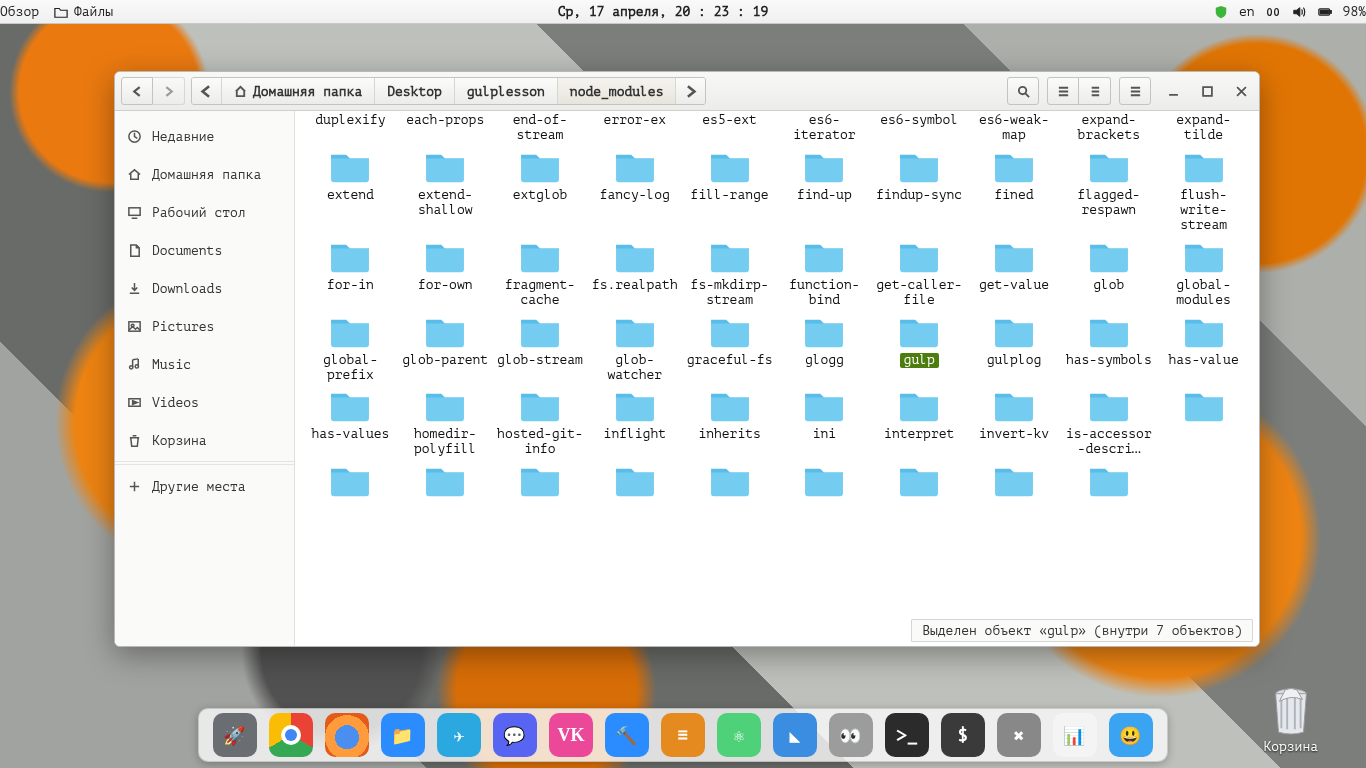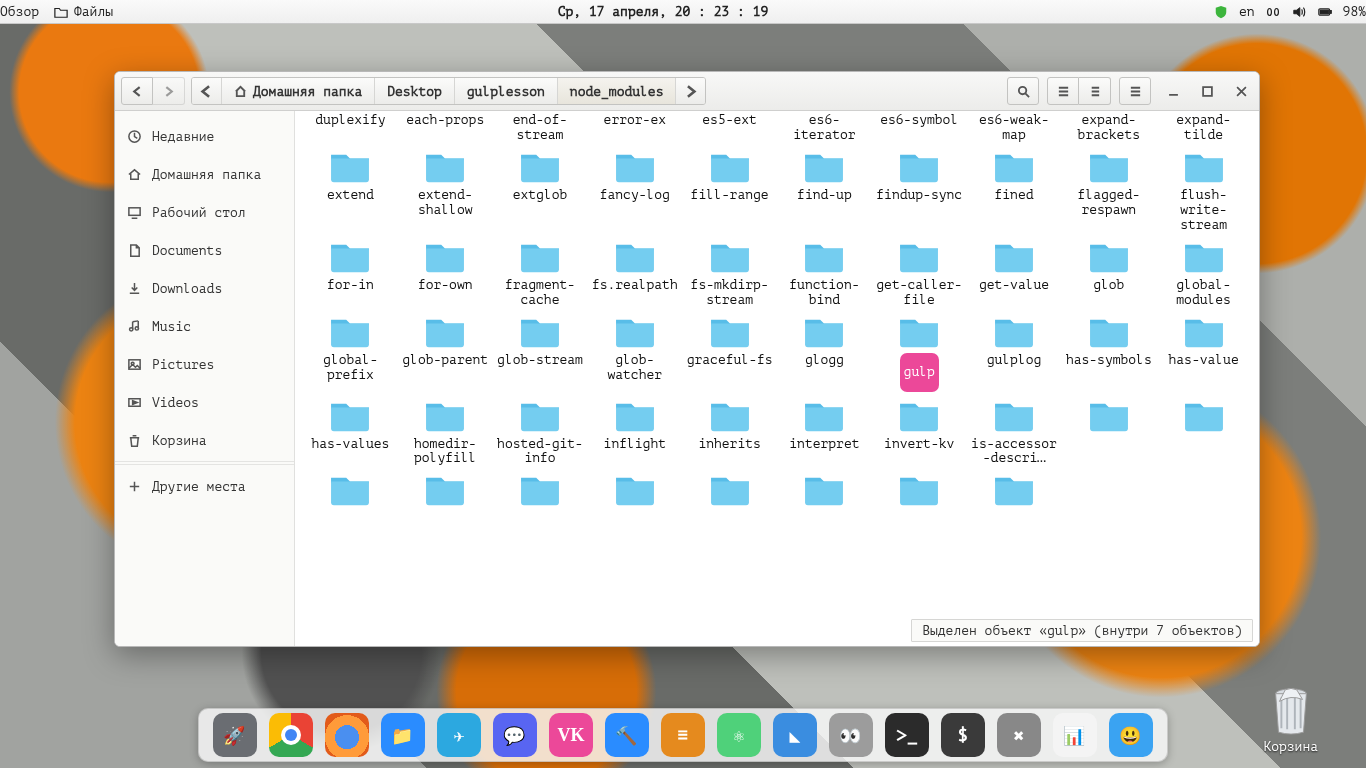--- a/index.html
+++ b/index.html
@@ -43,21 +43,21 @@
 #sidebar{width:180px;border-right:1px solid #e0e0de;background:#fafaf8;padding-top:6px;}
 .sb-item{height:38px;display:flex;align-items:center;gap:10px;padding:0 12px;color:#333;}
 .sb-item svg{width:15px;height:15px;stroke:#555;fill:none;stroke-width:1.6;}
 .sb-sep{height:1px;background:#e4e4e2;margin:2px 0;}
 #content{flex:1;position:relative;overflow:hidden;background:#fff;}
 #grid{position:absolute;inset:0;display:grid;grid-template-columns:repeat(10,1fr);gap:2px 0;padding:0 8px 10px 8px;align-content:start;overflow:hidden;}
 .folder{display:flex;flex-direction:column;align-items:center;padding:2px 2px;}
 .ficon{width:48px;height:36px;margin-bottom:3px;}
 .ficon svg{width:100%;height:100%;}
 .fname{text-align:center;font-size:13px;line-height:1.15;max-width:88px;word-break:break-word;color:#111;}
-.folder.selected .fname{background:#ec4899;color:#fff;border-radius:7px;padding:12px 4px;}
+.folder.selected .fname{background:#4d7c0f;color:#fff;border-radius:2px;padding:0 4px;}
 #statusbar{position:absolute;right:6px;bottom:4px;background:#fafaf8;border:1px solid #d6d6d4;border-radius:1px;padding:3px 10px;color:#333;font-size:13px;}
 #dock{position:absolute;left:50%;transform:translateX(-50%);bottom:6px;height:54px;padding:4px 14px;background:rgba(248,248,248,.82);border:1px solid rgba(0,0,0,.15);border-radius:10px;display:flex;align-items:center;gap:12px;box-shadow:0 2px 8px rgba(0,0,0,.25);}
 .dicon{width:44px;height:44px;border-radius:10px;display:flex;align-items:center;justify-content:center;color:#fff;font-size:18px;font-weight:bold;}
 #trash{position:absolute;right:48px;bottom:14px;display:flex;flex-direction:column;align-items:center;gap:3px;color:#fff;text-shadow:0 1px 2px rgba(0,0,0,.8);}
 #trash .can{width:48px;height:50px;}
 #trash .can svg{width:100%;height:100%;}
 </style>
 </head>
 <body>
 
@@ -211,37 +211,37 @@
           <span>Documents</span>
         </div>
         <div class="sb-item">
           <svg viewBox="0 0 16 16">
             <path d="M8 2v8M5 7l3 3 3-3M3 13h10"></path>
           </svg>
           <span>Downloads</span>
         </div>
         <div class="sb-item">
           <svg viewBox="0 0 16 16">
+            <rect x="2" y="3" width="12" height="10"></rect>
+            <circle cx="6" cy="7" r="1.5"></circle>
+            <path d="M2 12l4-4 3 3 2-2 3 3"></path>
+          </svg>
+          <span>Pictures</span>
+        </div>
+        <div class="sb-item">
+          <svg viewBox="0 0 16 16">
             <path d="M6 3v8M12 2v8"></path>
             <circle cx="4.5" cy="11" r="1.8"></circle>
             <circle cx="10.5" cy="10" r="1.8"></circle>
             <path d="M6 3l6-1"></path>
           </svg>
           <span>Music</span>
         </div>
         <div class="sb-item">
           <svg viewBox="0 0 16 16">
-            <rect x="2" y="3" width="12" height="10"></rect>
-            <circle cx="6" cy="7" r="1.5"></circle>
-            <path d="M2 12l4-4 3 3 2-2 3 3"></path>
-          </svg>
-          <span>Pictures</span>
-        </div>
-        <div class="sb-item">
-          <svg viewBox="0 0 16 16">
             <rect x="2" y="4" width="12" height="8"></rect>
             <path d="M6 6l5 2-5 2z" fill="#555"></path>
           </svg>
           <span>Videos</span>
         </div>
         <div class="sb-item">
           <svg viewBox="0 0 16 16">
             <path d="M4 5h8l-1 9H5zM3 5h10M6 3h4"></path>
           </svg>
           <span>Корзина</span>
@@ -489,20 +489,26 @@
             <div class="ficon"><svg viewBox="0 0 48 38">
                 <use href="#folder-shape"></use>
               </svg></div>
             <div class="fname">inflight</div>
           </div>
           <div class="folder row4">
             <div class="ficon"><svg viewBox="0 0 48 38">
                 <use href="#folder-shape"></use>
               </svg></div>
             <div class="fname">inherits</div>
+          </div>
+          <div class="folder row4">
+            <div class="ficon"><svg viewBox="0 0 48 38">
+                <use href="#folder-shape"></use>
+              </svg></div>
+            <div class="fname">ini</div>
           </div>
           <div class="folder row4">
             <div class="ficon"><svg viewBox="0 0 48 38">
                 <use href="#folder-shape"></use>
               </svg></div>
             <div class="fname">interpre<wbr>t</div>
           </div>
           <div class="folder row4">
             <div class="ficon"><svg viewBox="0 0 48 38">
                 <use href="#folder-shape"></use>

